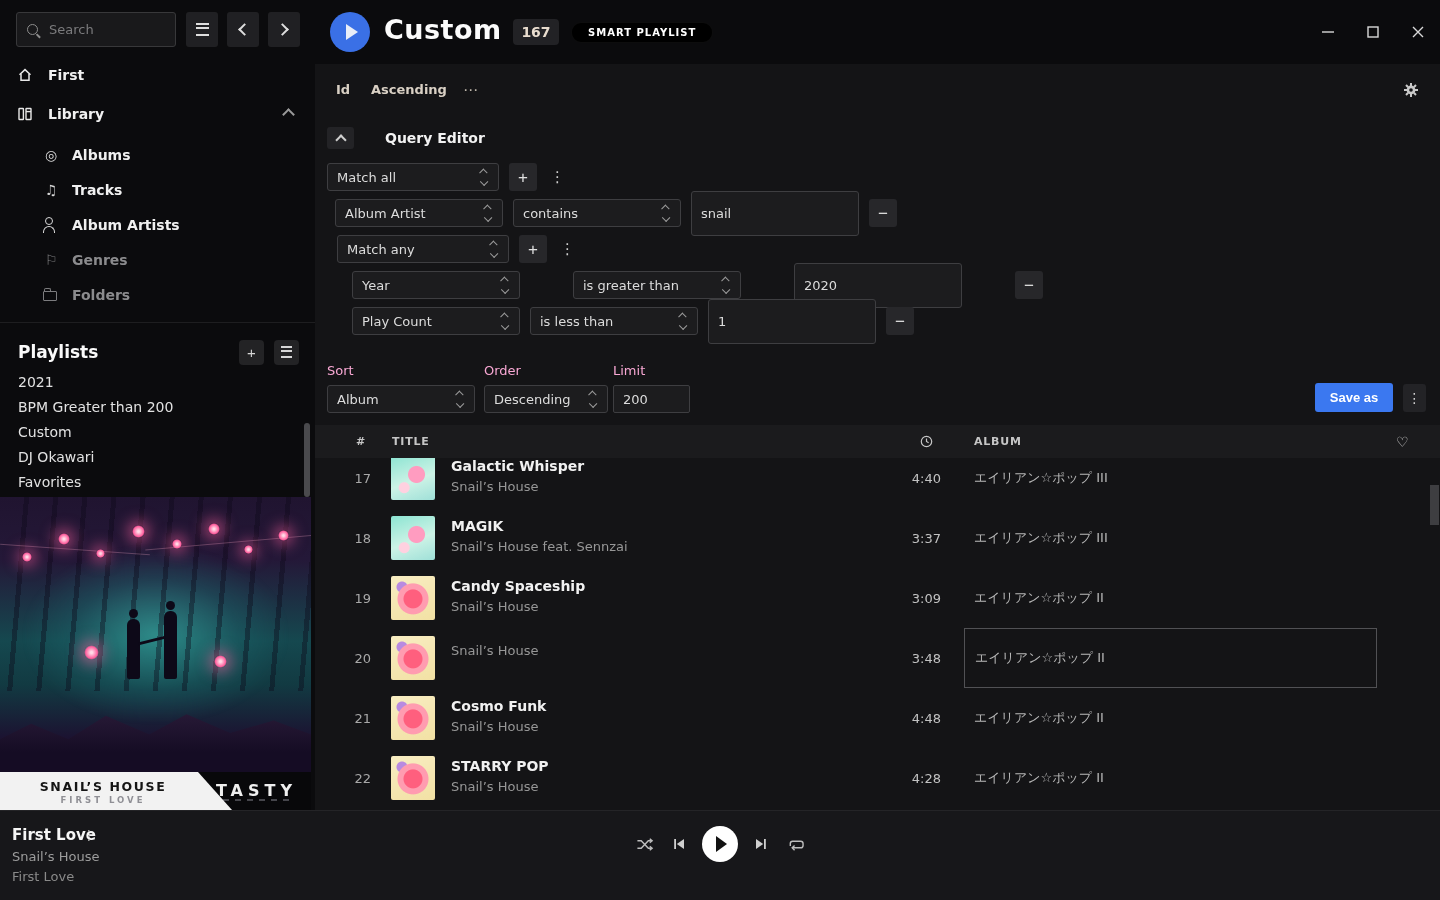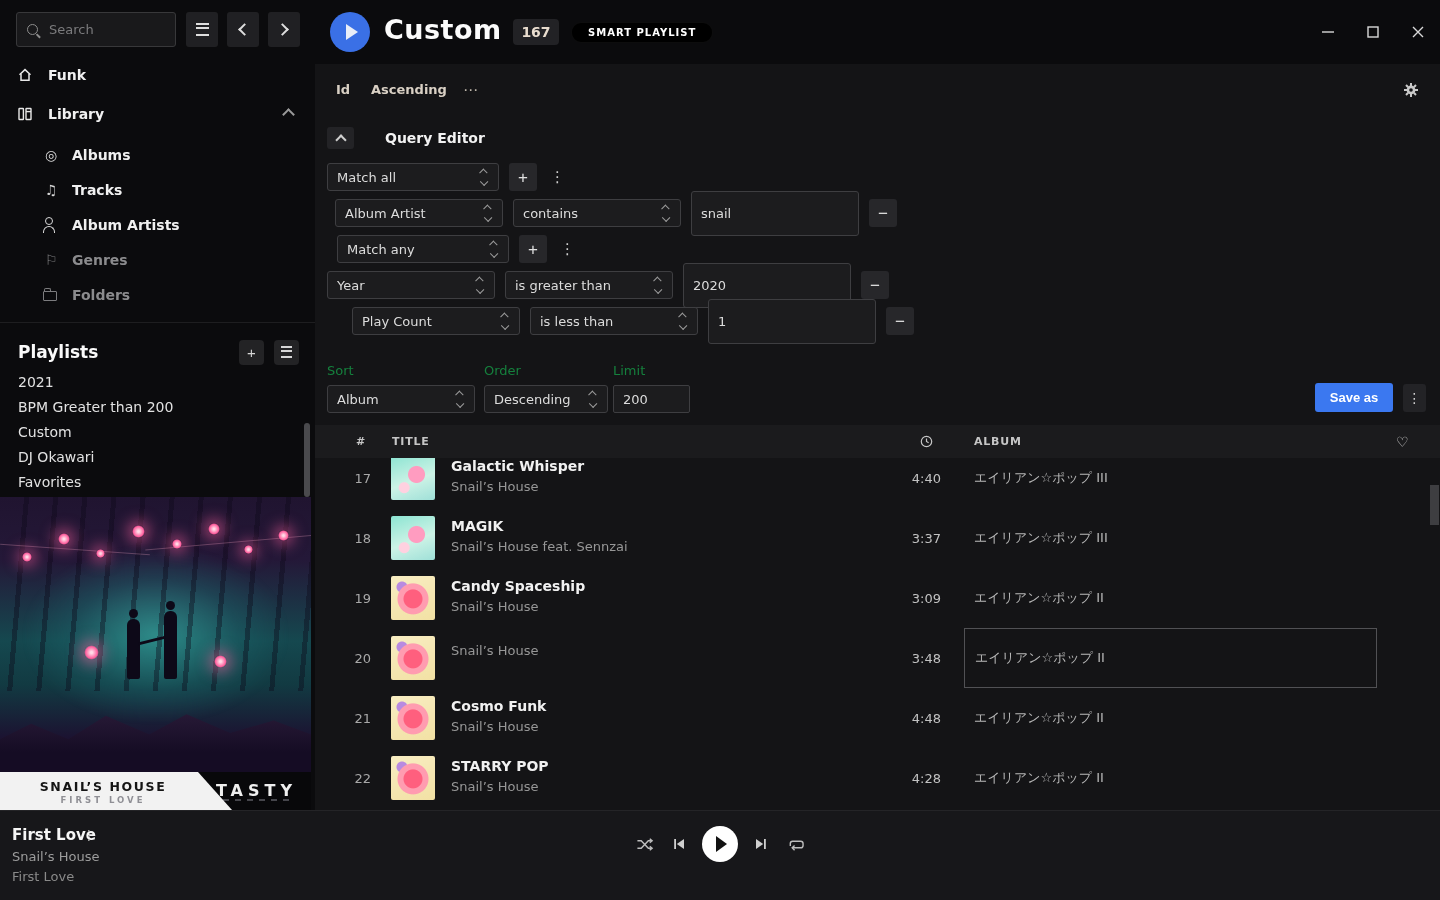--- a/index.html
+++ b/index.html
@@ -116,21 +116,21 @@
        border-left:1.4px solid #9a9a9a;border-bottom:1.4px solid #9a9a9a;}
   .updn::before{transform:rotate(135deg);margin-bottom:3px;}
   .updn::after{transform:rotate(-45deg);}
   .w172{width:172px;}.w168{width:168px;margin-left:10px;}
   .q-row .select:first-child{margin-left:0;}
   .q-input{width:168px;height:45px;background:#1c1c1e;border:1px solid #3e3e41;border-radius:3px;
        color:#dcdcdc;font:13px "DejaVu Sans",sans-serif;padding:0 9px;box-sizing:border-box;margin-left:10px;outline:none;}
   .sq-btn{width:28px;height:28px;background:#27272a;border:none;border-radius:3px;color:#e0e0e0;
        font-size:17px;line-height:1;margin-left:10px;cursor:pointer;display:flex;align-items:center;justify-content:center;}
   .kebab{color:#cfcfcf;font-size:15px;margin-left:13px;cursor:pointer;}
-  .sort-row-labels{display:flex;margin-top:28px;font-size:13px;color:#15803d;}
+  .sort-row-labels{display:flex;margin-top:28px;font-size:13px;color:#f9a8d4;}
   .sort-row-labels span:nth-child(1){width:157px;}
   .sort-row-labels span:nth-child(2){width:129px;}
   .sort-row{display:flex;margin-top:7px;align-items:center;}
   .sel-sort{width:148px;}
   .sel-order{width:124px;margin-left:9px;}
   .limit-input{width:77px;height:28px;background:#1c1c1e;border:1px solid #3e3e41;border-radius:2px;
        color:#dcdcdc;font:13px "DejaVu Sans",sans-serif;padding:0 9px;box-sizing:border-box;margin-left:5px;outline:none;}
   .qe-actions{position:absolute;right:0;top:256px;display:flex;align-items:center;}
   .save-btn{width:78px;height:29px;background:#3b78f0;border:none;border-radius:3px;color:#fff;
        font-size:13px;font-weight:bold;cursor:pointer;}
@@ -201,21 +201,21 @@
       <span class="chev right"></span>
     </div>
 
     <div class="side-item" id="home-item">
       <span class="s-icon">
         <svg width="16" height="16" viewBox="0 0 16 16" fill="none" stroke="#e8e8e8" stroke-width="1.5">
           <path d="M2.5 7.8 L8 2.6 L13.5 7.8"></path>
             <path d="M4 6.9 V13.2 H12 V6.9"></path>
           </svg>
       </span>
-      <span>Funk</span>
+      <span>First</span>
     </div>
     <div class="side-item" style="margin-top:9px;">
       <span class="s-icon">
         <svg width="16" height="16" viewBox="0 0 16 16" fill="none" stroke="#e8e8e8" stroke-width="1.4">
           <rect x="2" y="2.5" width="4.4" height="11" rx="0.5"></rect>
             <rect x="9" y="2.5" width="5" height="11" rx="0.5"></rect>
           <line x1="9" y1="5.6" x2="14" y2="5.6"></line>
           </svg>
       </span>
       <span>Library</span>
@@ -371,21 +371,21 @@
             <button class="sq-btn">−</button>
           </div>
           <div class="q-row" style="margin-left: 10px;">
             <div class="select w172">
               <span class="sel-val">Match any</span>
               <span class="updn"></span>
             </div>
             <button class="sq-btn">+</button>
             <span class="kebab">⋮</span>
           </div>
-          <div class="q-row" style="">
+          <div class="q-row" style="margin-left: 25px; gap: 43px;">
             <div class="select w168" style="margin-left: 0px;">
               <span class="sel-val">Year</span>
               <span class="updn"></span>
             </div>
             <div class="select w168">
               <span class="sel-val">is greater than</span>
               <span class="updn"></span>
             </div>
             <input class="q-input" value="2020" style="">
             <button class="sq-btn">−</button>

